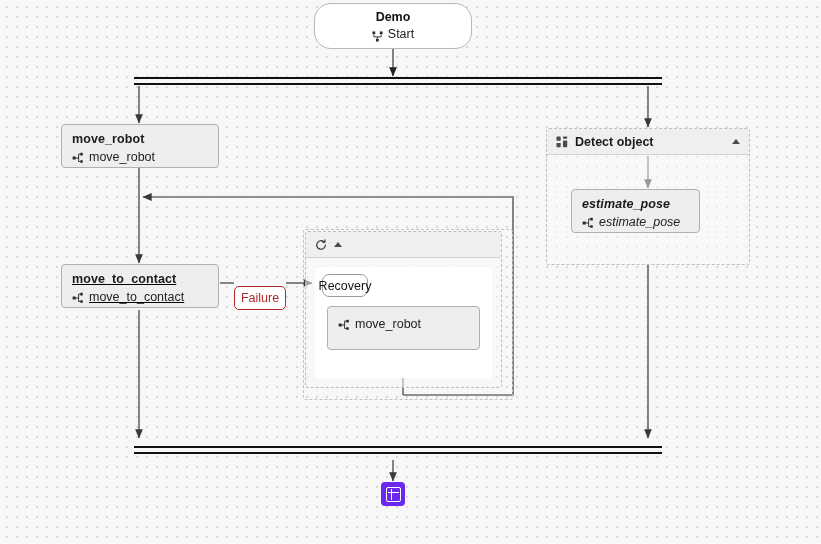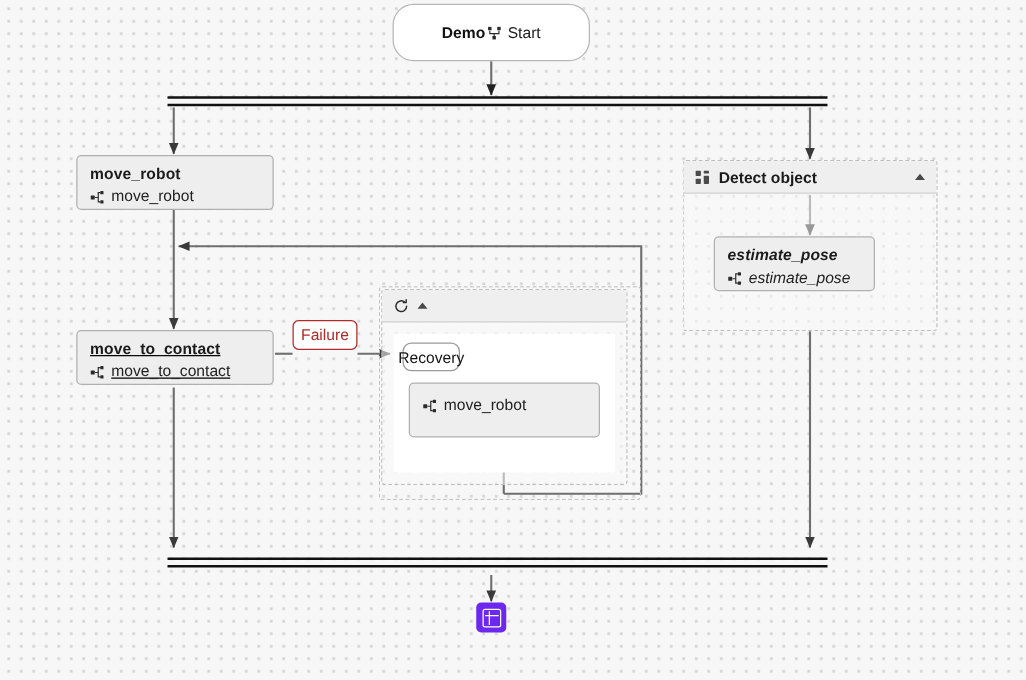--- a/index.html
+++ b/index.html
@@ -54,34 +54,34 @@
   }
 
   
   .start-node {
     position: absolute;
     box-sizing: border-box;
     background: #ffffff;
     border: 1px solid #b7b7b7;
     border-radius: 17px;
     display: flex;
-    flex-direction: row;
+    flex-direction: column;
     align-items: center;
     justify-content: center;
     gap: 2px;
   }
   .start-node .title {
     font-size: 12.5px;
     font-weight: bold;
     color: #111;
     line-height: 15px;
   }
   .start-node .subrow {
     display: flex;
-    align-items: center;
+    align-items: flex-end;
     gap: 5px;
   }
   .start-node .subtitle {
     font-size: 12.5px;
     color: #1b1b1b;
     line-height: 15px;
   }
 
   
   .plain-node {
@@ -285,21 +285,21 @@
           <rect x="0.6" y="4.4" width="3.2" height="3.2" rx="0.5" fill="#2b2b2b"></rect>
           <rect x="8.2" y="0.8" width="2.6" height="2.6" rx="0.5" fill="#2b2b2b"></rect>
           <rect x="8.2" y="8.2" width="2.6" height="2.6" rx="0.5" fill="#2b2b2b"></rect>
           <path d="M4 6 L6.6 6 M6.6 6 L6.6 2.1 L8.2 2.1 M6.6 6 L6.6 9.5 L8.2 9.5" stroke="#2b2b2b" stroke-width="0.95" fill="none"></path>
         </svg>
       </span>
       <span class="subtitle">move_to_contact</span>
     </div>
   </div>
 
-  <div class="failure-badge" style="left:234px; top:256px; width:52px; height:24px;">
+  <div class="failure-badge" style="left:234px; top:286px; width:52px; height:24px;">
     <span>Failure</span>
   </div>
 
   <div class="outer-frame" style="left:303px; top:229px; width:210px; height:171px;"></div>
 
   <div class="group" style="left:305px; top:231px; width:197px; height:157px;">
     <div class="group-header">
       <span class="icn">
         <svg width="12" height="12" viewBox="0 0 14 14">
           <path d="M12 7a5 5 0 1 1-1.6-3.7" stroke="#2b2b2b" stroke-width="1.35" fill="none" stroke-linecap="round"></path>

